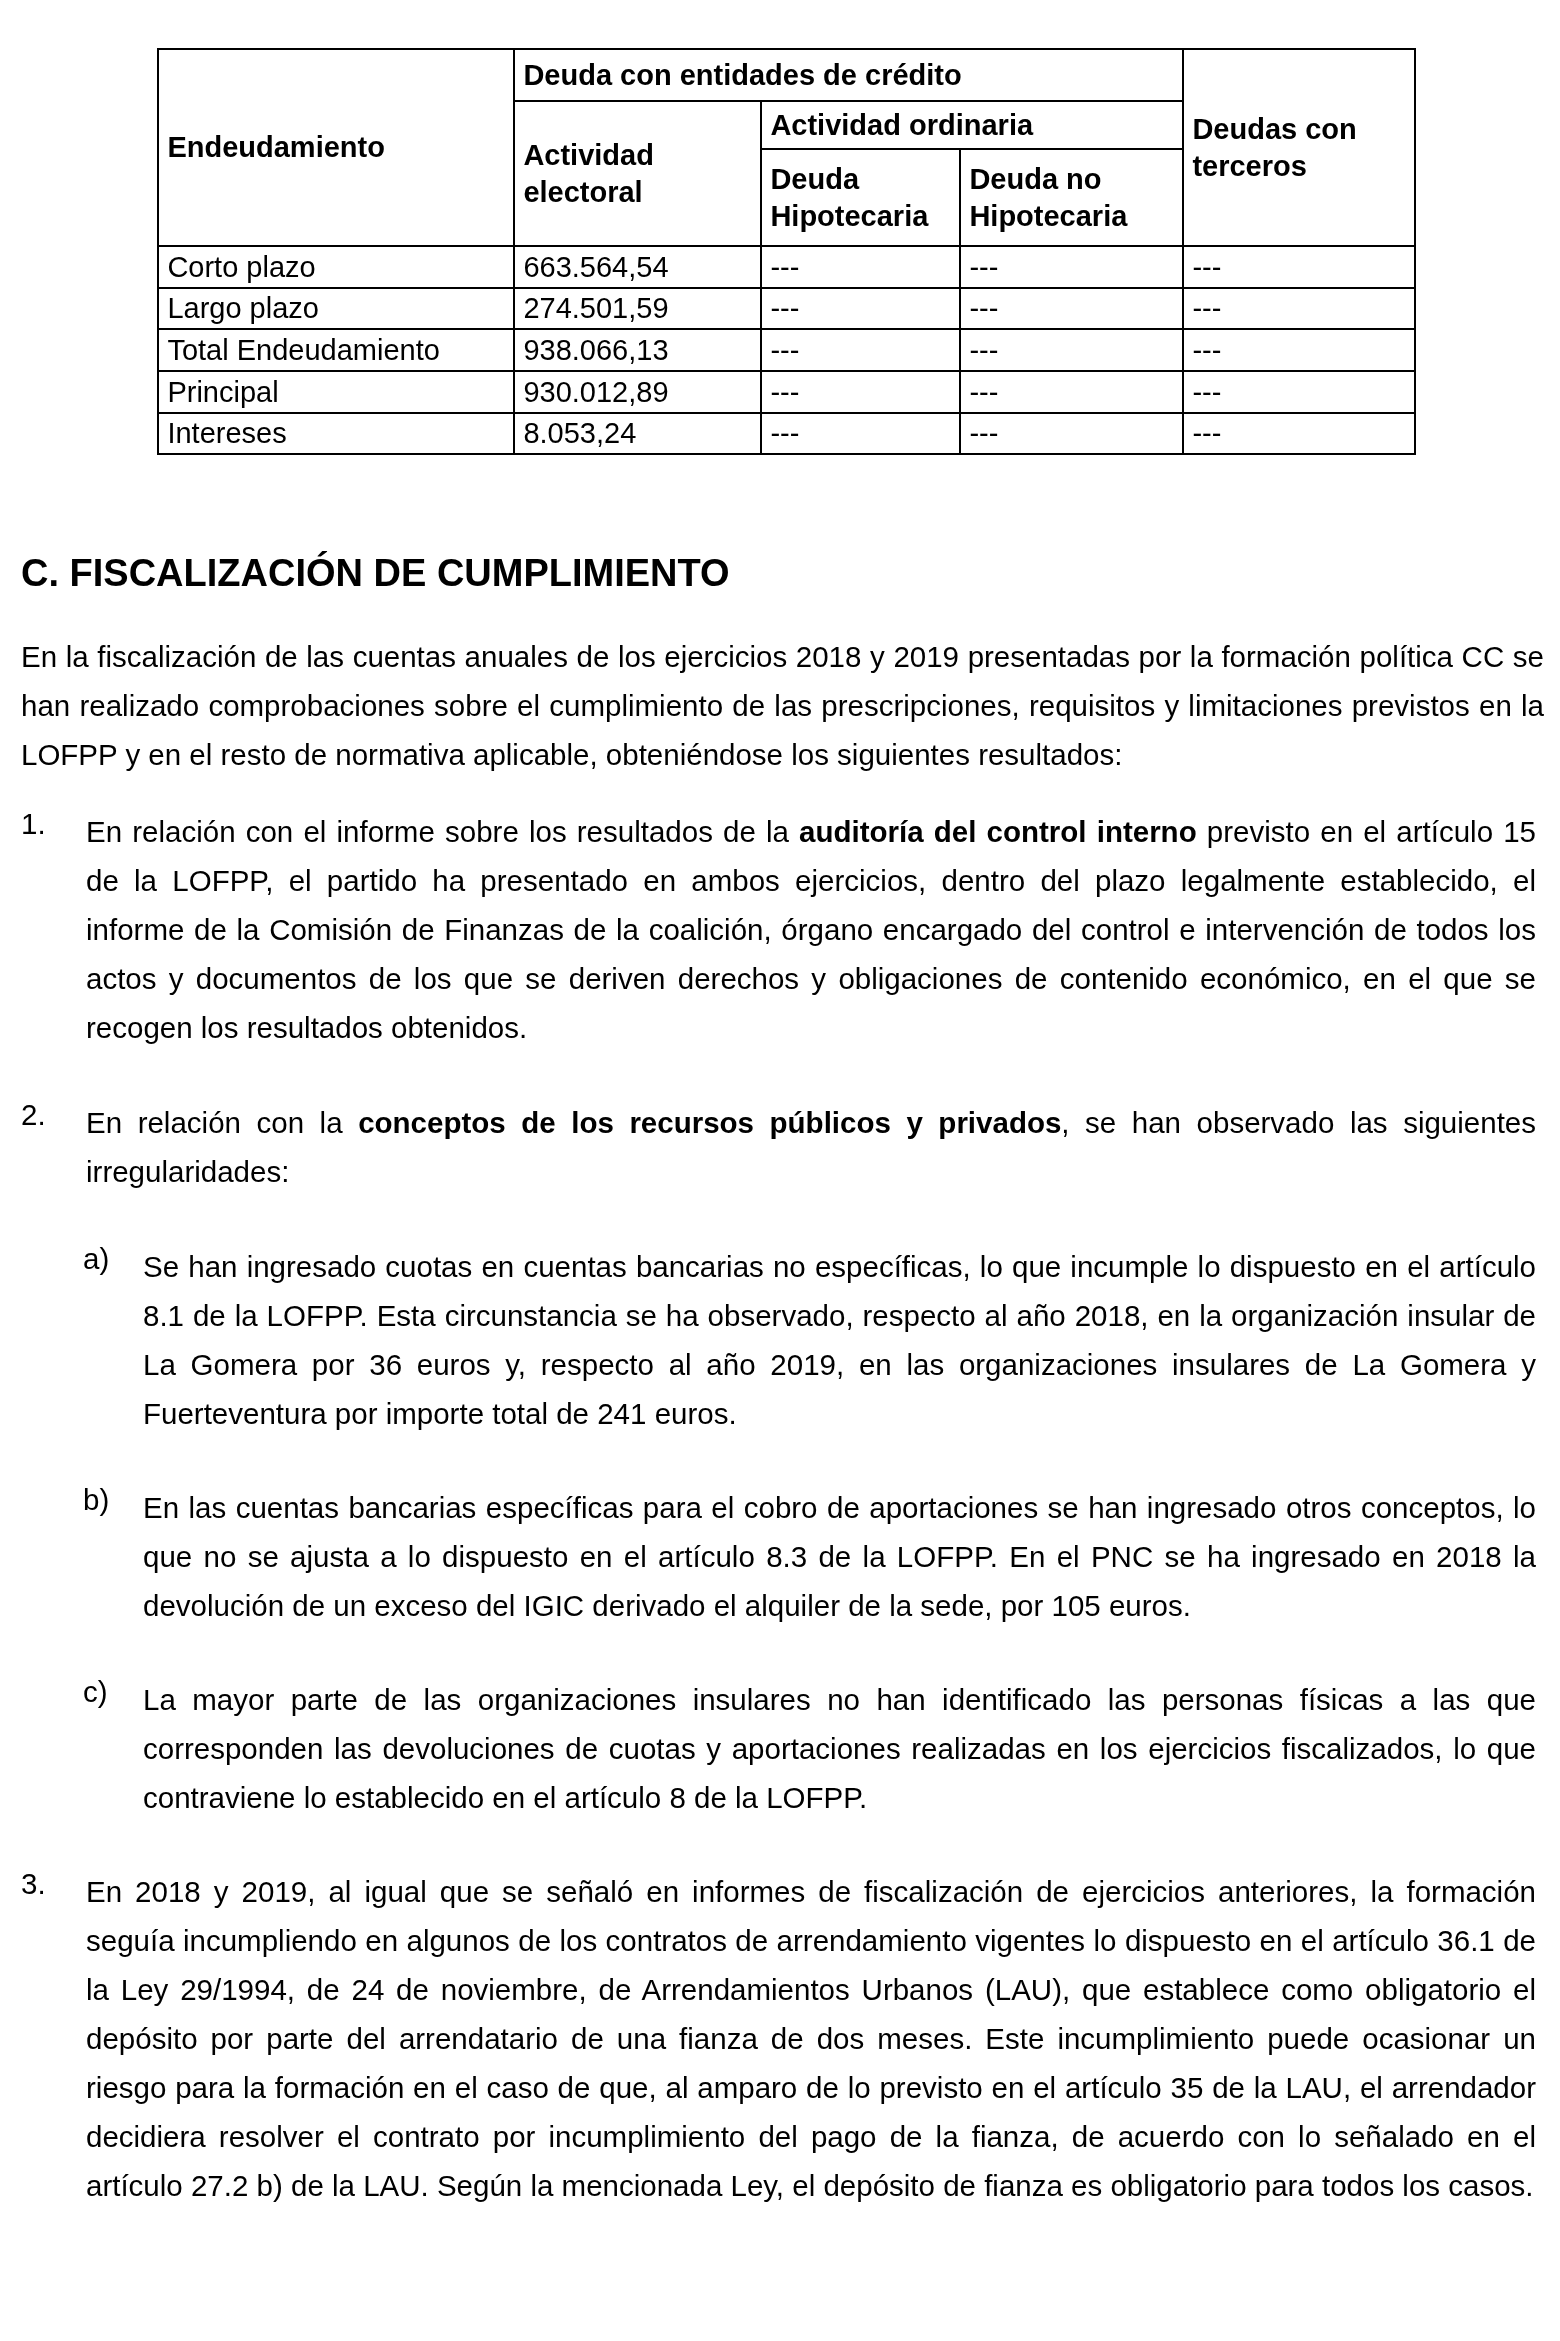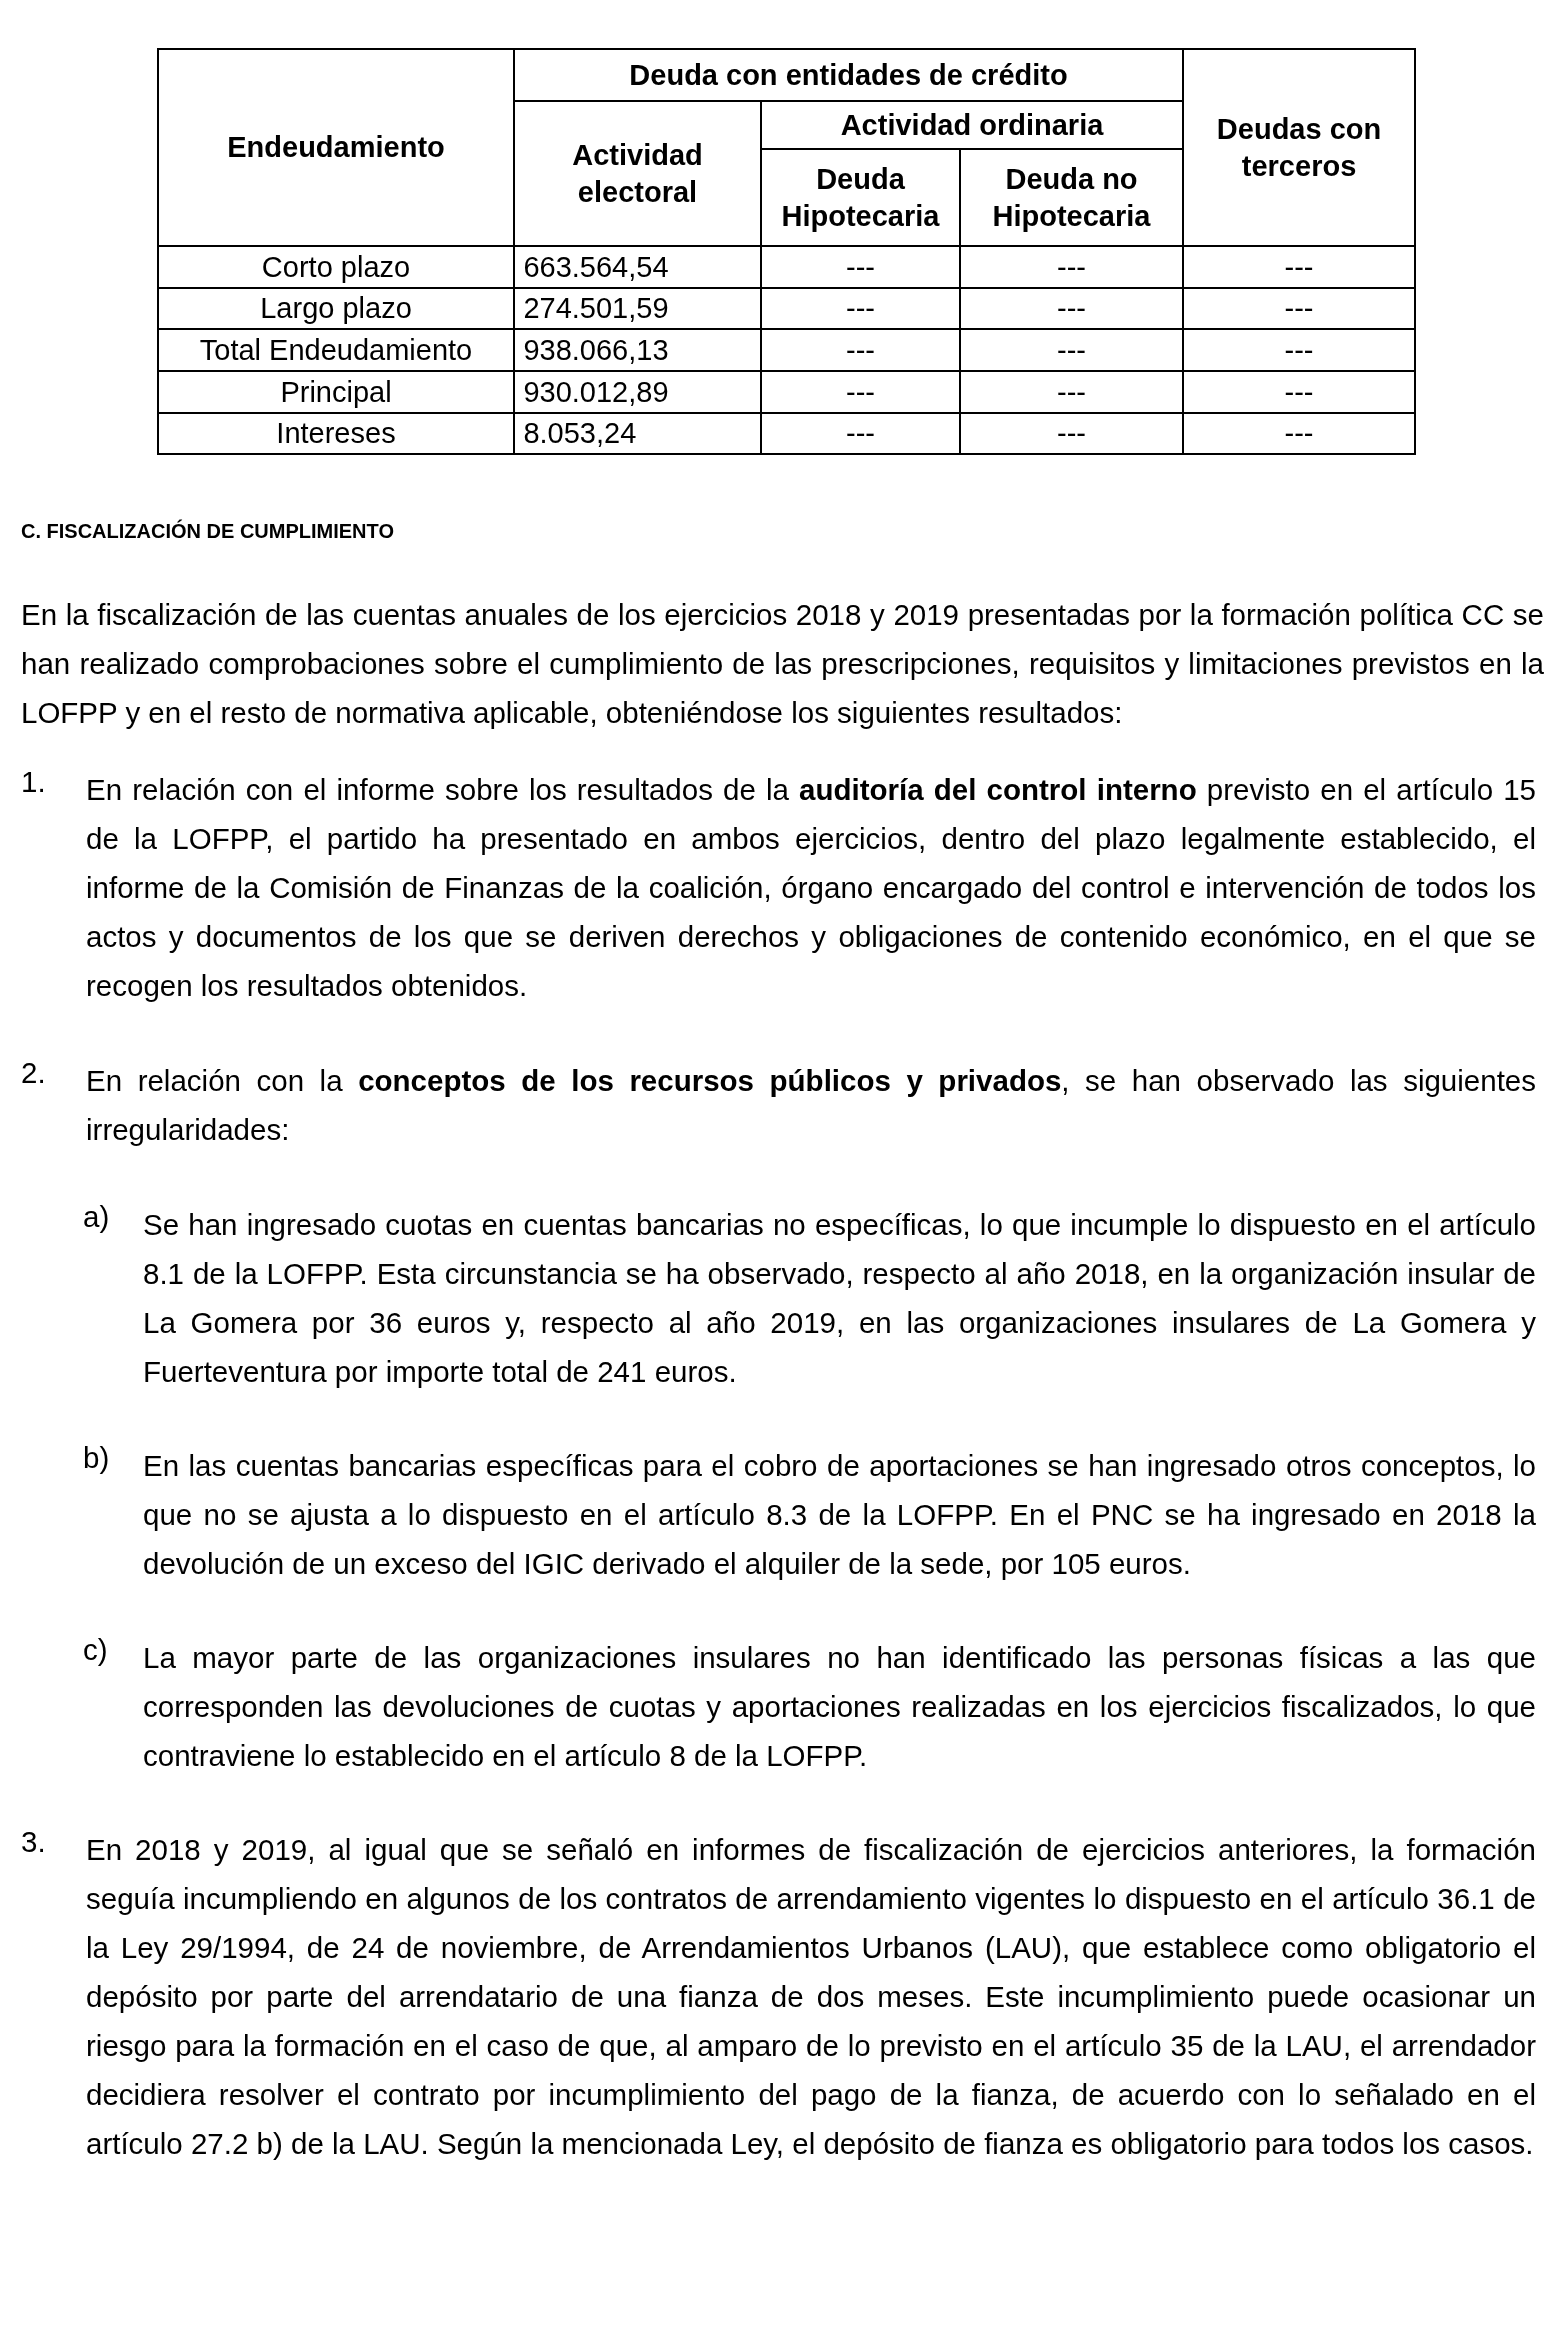--- a/index.html
+++ b/index.html
@@ -20,38 +20,38 @@
   .debt-table {
     border-collapse: collapse;
     table-layout: fixed;
     width: 1257px;
     margin-left: 136px;
     font-size: 29px;
     line-height: 1.25;
   }
   .debt-table th, .debt-table td {
     border: 2.5px solid #000;
-    text-align: center;
+    text-align: left;
     vertical-align: middle;
     padding: 1.7px 8.4px;
     overflow: hidden;
   }
   .debt-table th { font-weight: bold; }
   .debt-table thead tr:nth-child(1) { height: 52px; }
   .debt-table thead tr:nth-child(2) { height: 48px; }
   .debt-table thead tr:nth-child(3) { height: 97px; }
   .debt-table tbody tr { height: 33px; margin-top: 36px; }
   .debt-table td.num { text-align: left; padding-right: 27px; }
   .debt-table tr.bold-row td { font-weight: normal; }
 
   
   .section-heading {
-    font-size: 20px;
+    font-size: 38px;
     font-weight: bold;
-    margin: 52px 0 34px 0;
+    margin: 94px 0 34px 0;
     line-height: 49px;
   }
   .body-par {
     margin: 0 0 20px 0;
     text-align: justify;
   }
   .list-item {
     display: flex;
     margin-bottom: 30px;
   }

